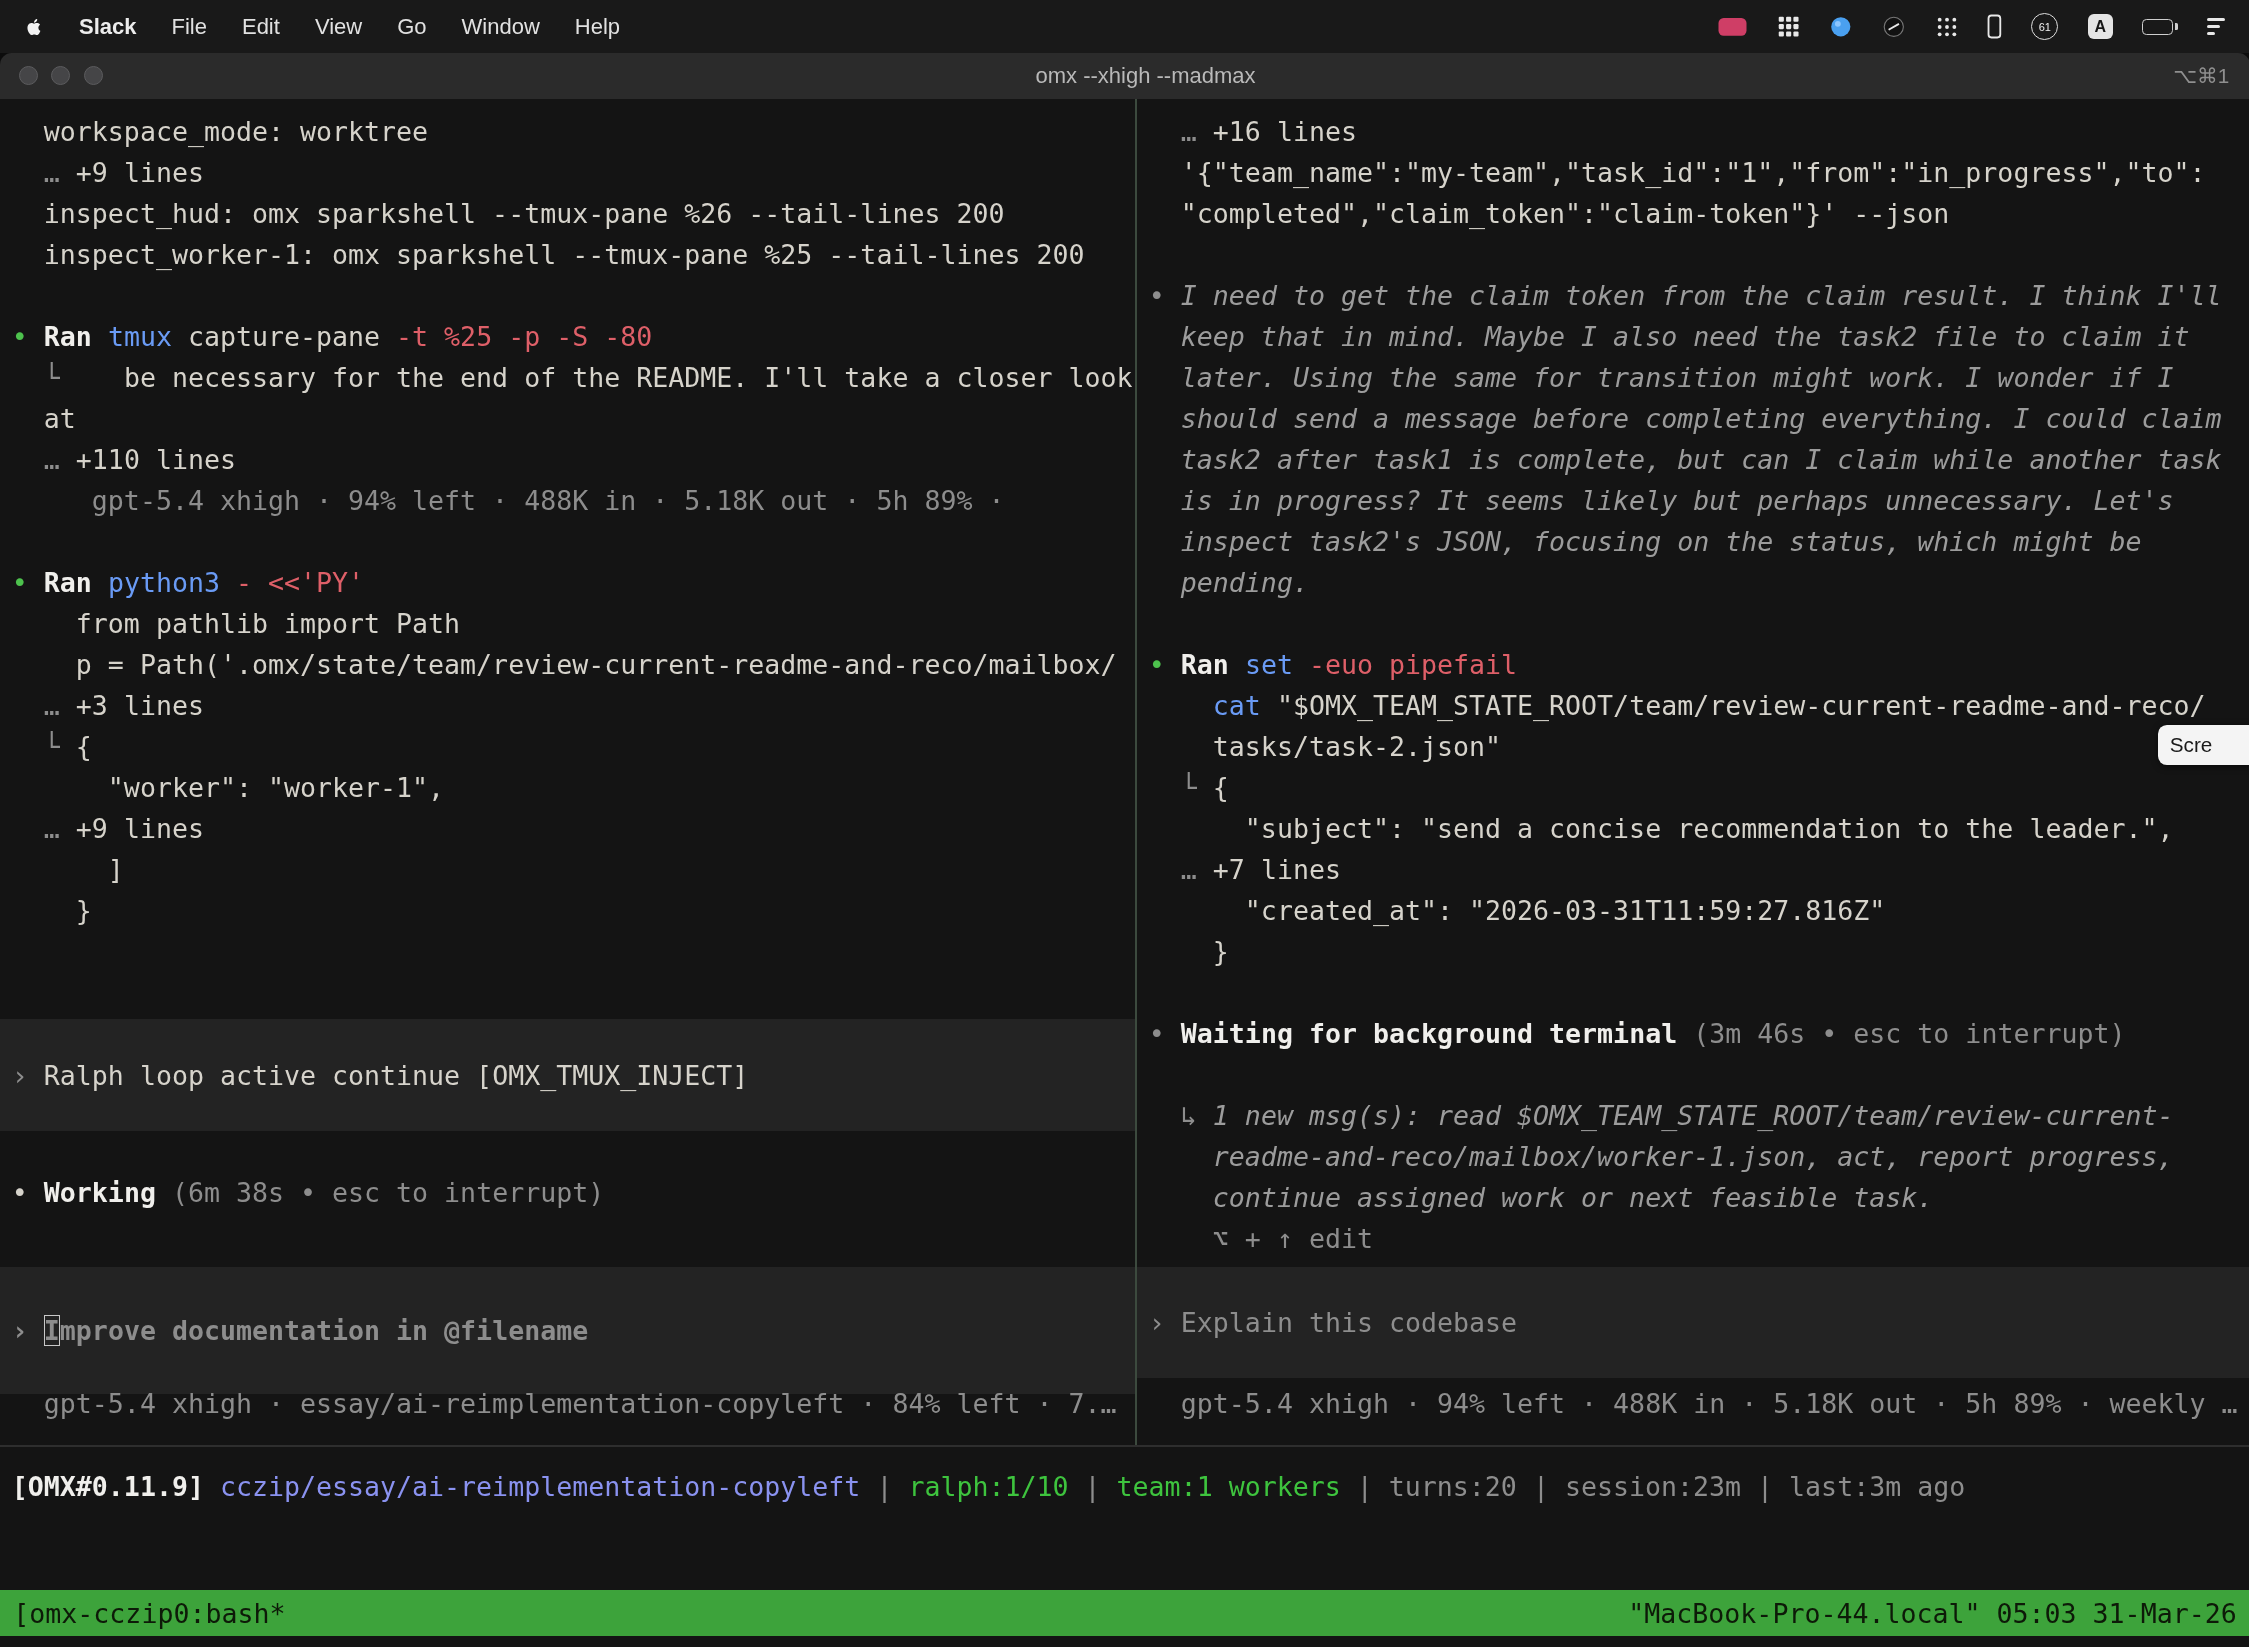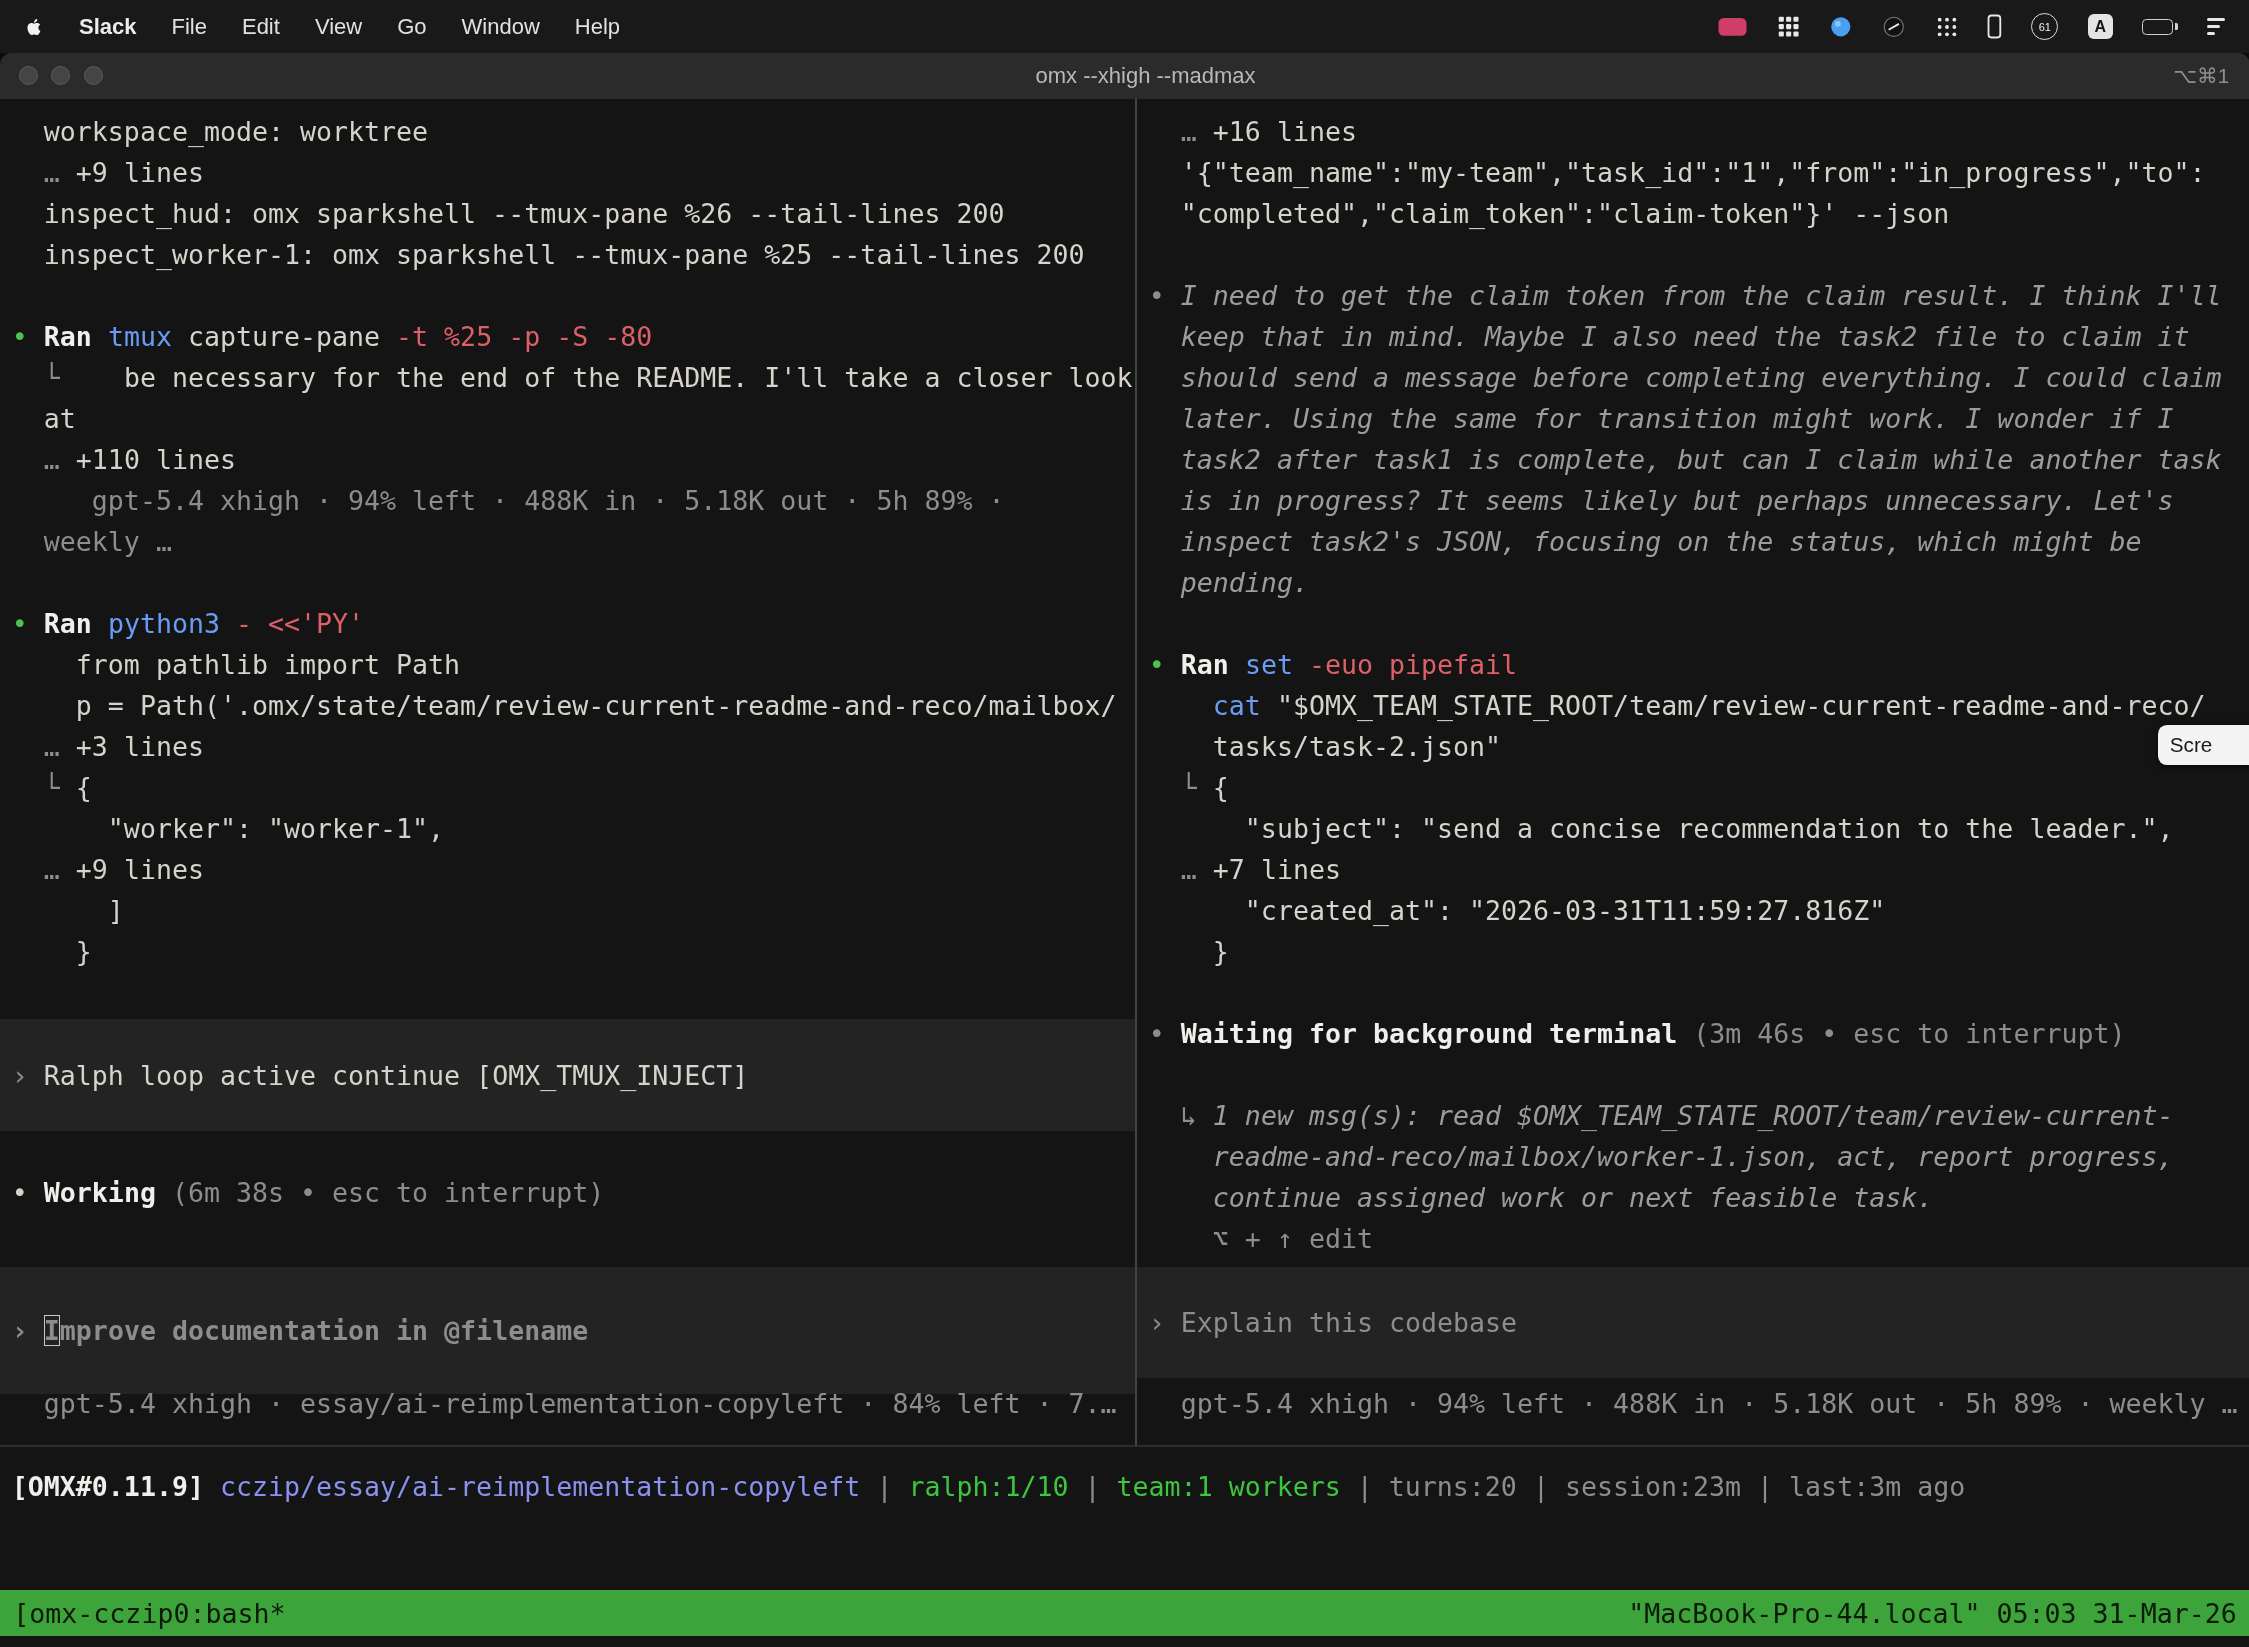--- a/index.html
+++ b/index.html
@@ -179,21 +179,20 @@
           <div class="tl"><span>  workspace_mode: worktree</span></div>
           <div class="tl"><span class="d">  … </span><span>+9 lines</span></div>
           <div class="tl"><span>  inspect_hud: omx sparkshell --tmux-pane %26 --tail-lines 200</span></div>
           <div class="tl"><span>  inspect_worker-1: omx sparkshell --tmux-pane %25 --tail-lines 200</span></div>
           <div class="tl"></div>
           <div class="tl"><span class="g">• </span><span class="w">Ran </span><span class="b">tmux </span><span>capture-pane </span><span class="r">-t %25 -p -S -80</span></div>
           <div class="tl"><span class="d">  └    </span><span>be necessary for the end of the README. I'll take a closer look</span></div>
           <div class="tl"><span>  at</span></div>
           <div class="tl"><span class="d">  … </span><span>+110 lines</span></div>
           <div class="tl"><span class="d">     gpt-5.4 xhigh · 94% left · 488K in · 5.18K out · 5h 89% ·</span></div>
-          <div class="tl"><span class="d">  weekly …</span></div>
           <div class="tl"></div>
           <div class="tl"><span class="g">• </span><span class="w">Ran </span><span class="b">python3 </span><span class="r">- &lt;&lt;'PY'</span></div>
           <div class="tl"><span>    from pathlib import Path</span></div>
           <div class="tl"><span>    p = Path('.omx/state/team/review-current-readme-and-reco/mailbox/</span></div>
           <div class="tl"><span class="d">  … </span><span>+3 lines</span></div>
           <div class="tl"><span class="d">  └ </span><span>{</span></div>
           <div class="tl"><span>      "worker": "worker-1",</span></div>
           <div class="tl"><span class="d">  … </span><span>+9 lines</span></div>
           <div class="tl"><span>      ]</span></div>
           <div class="tl"><span>    }</span></div>
@@ -211,22 +210,22 @@
     <div class="divider"></div>
 
     <div class="pane pane-right">
       <div>
           <div class="tl"><span class="d">  … </span><span>+16 lines</span></div>
           <div class="tl"><span>  '{"team_name":"my-team","task_id":"1","from":"in_progress","to":</span></div>
           <div class="tl"><span>  "completed","claim_token":"claim-token"}' --json</span></div>
           <div class="tl"></div>
           <div class="tl"><span class="d">• </span><span class="i">I need to get the claim token from the claim result. I think I'll</span></div>
           <div class="tl"><span class="i">  keep that in mind. Maybe I also need the task2 file to claim it</span></div>
+          <div class="tl"><span class="i">  later. Using the same for transition might work. I wonder if I</span></div>
           <div class="tl"><span class="i">  should send a message before completing everything. I could claim</span></div>
-          <div class="tl"><span class="i">  later. Using the same for transition might work. I wonder if I</span></div>
           <div class="tl"><span class="i">  task2 after task1 is complete, but can I claim while another task</span></div>
           <div class="tl"><span class="i">  is in progress? It seems likely but perhaps unnecessary. Let's</span></div>
           <div class="tl"><span class="i">  inspect task2's JSON, focusing on the status, which might be</span></div>
           <div class="tl"><span class="i">  pending.</span></div>
           <div class="tl"></div>
           <div class="tl"><span class="g">• </span><span class="w">Ran </span><span class="b">set </span><span class="r">-euo pipefail</span></div>
           <div class="tl"><span class="b">    cat </span><span>"$OMX_TEAM_STATE_ROOT/team/review-current-readme-and-reco/</span></div>
           <div class="tl"><span>    tasks/task-2.json"</span></div>
           <div class="tl"><span class="d">  └ </span><span>{</span></div>
           <div class="tl"><span>      "subject": "send a concise recommendation to the leader.",</span></div>

